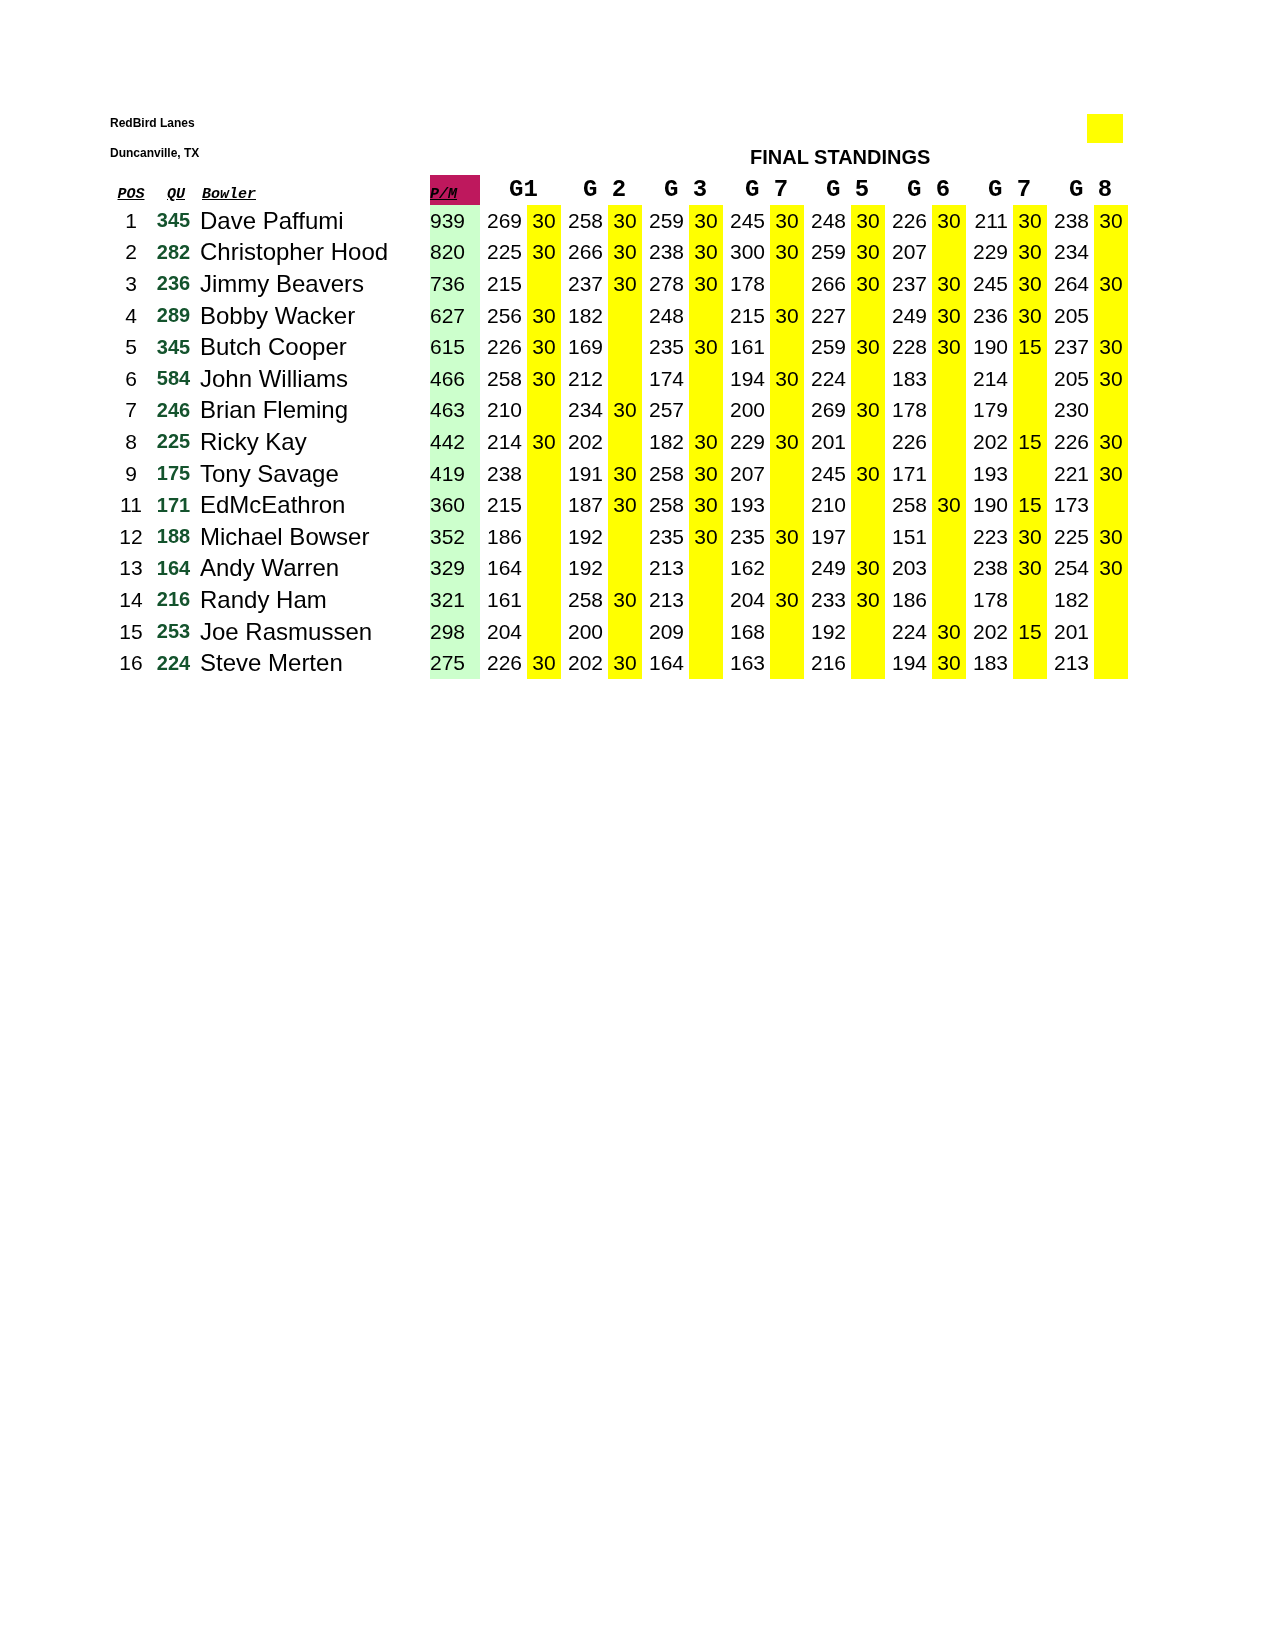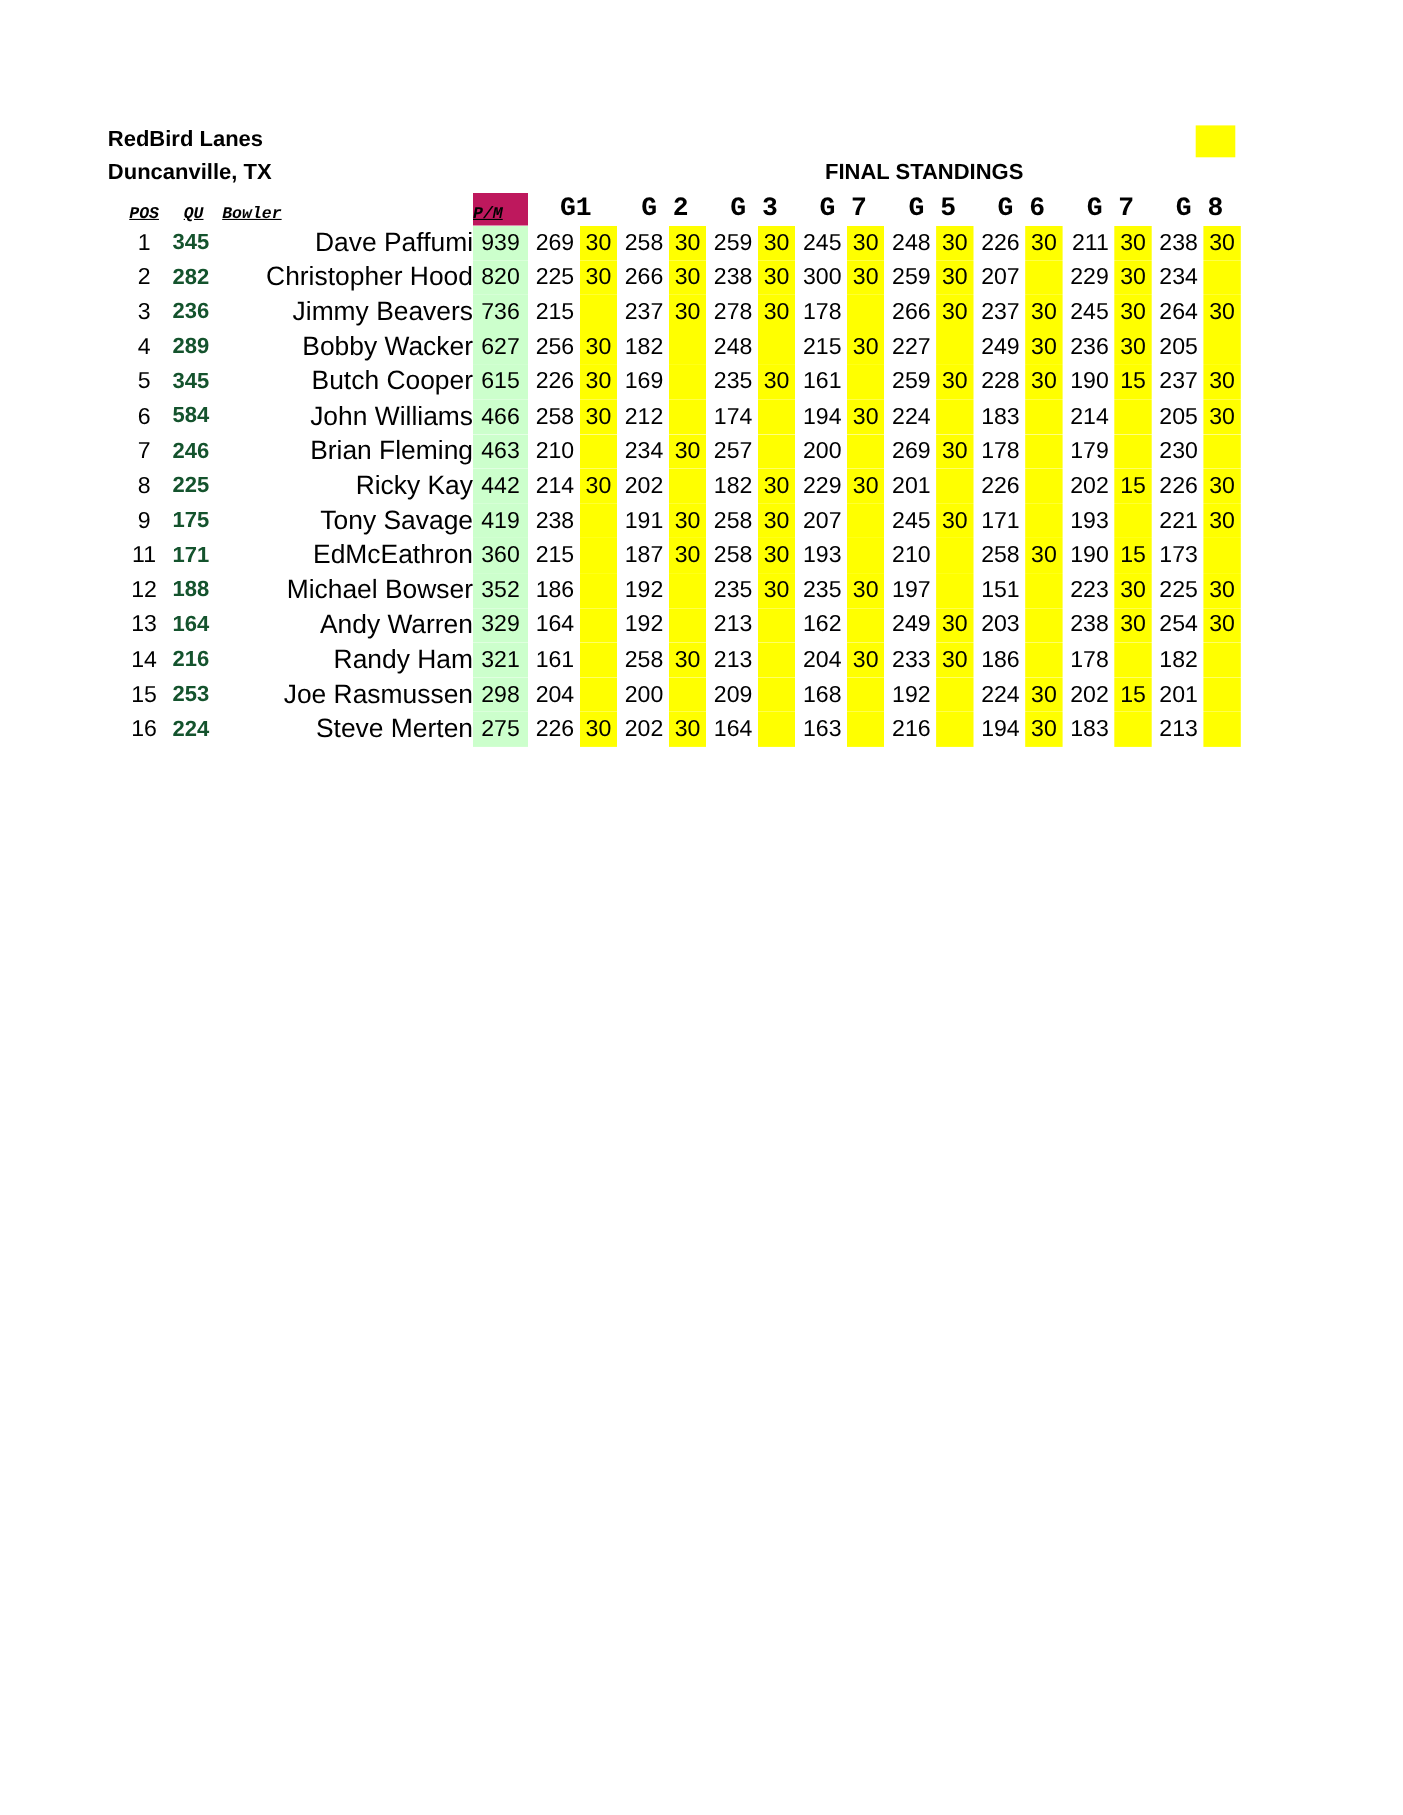--- a/index.html
+++ b/index.html
@@ -1,32 +1,32 @@
 <!DOCTYPE html>
 <html><head>
 <meta charset="utf-8">
 <style>
   html, body { margin: 0; padding: 0; background: #ffffff; }
   body { width: 1275px; height: 1650px; position: relative; font-family: "Liberation Sans", sans-serif; color: #000; overflow: hidden; }
-  .title { position: absolute; left: 98px; font-weight: bold; font-size: 20px; white-space: nowrap; }
+  .title { position: absolute; left: 110px; font-weight: bold; font-size: 12px; white-space: nowrap; }
   #t1 { top: 116px; }
   #t2 { top: 146px; }
   #final { position: absolute; left: 725px; top: 146px; font-weight: bold; font-size: 20px; white-space: nowrap; margin-left: 25px; }
   #legend-box { position: absolute; left: 1087px; top: 114px; width: 36px; height: 29px; background: #ffff00; }
 
   table { position: absolute; left: 110px; top: 175px; border-collapse: collapse; table-layout: fixed; }
   td, th { padding: 0; height: 31.6px; white-space: nowrap; overflow: hidden; }
   th { height: 28px; font-weight: bold; vertical-align: bottom; padding-bottom: 2px; font-family: Liberation Mono, monospace; }
   th.sm { font-size: 15px; font-style: italic; text-decoration: underline; }
   th.g { font-size: 24px; text-align: center; padding-left: 6px; }
   td { font-size: 21px; }
   .pos { text-align: center; }
   .qu { text-align: center; color: #14532d; font-weight: bold; font-size: 20px; padding-right: 5px; }
-  .name { font-size: 24px; text-align: right; }
-  .pm { background: #ccffcc; text-align: center; }
+  .name { font-size: 24px; text-align: left; }
+  .pm { background: #ccffcc; text-align: left; }
   .score { text-align: right; padding-right: 5px; }
   .bonus { background: #ffff00; text-align: center; }
   th.pmh { background: #be185d; text-align: left; }
 </style>
 </head>
 <body>
 
 <div class="title" id="t1">RedBird Lanes</div>
 <div class="title" id="t2">Duncanville, TX</div>
 <div id="final">FINAL STANDINGS</div>

